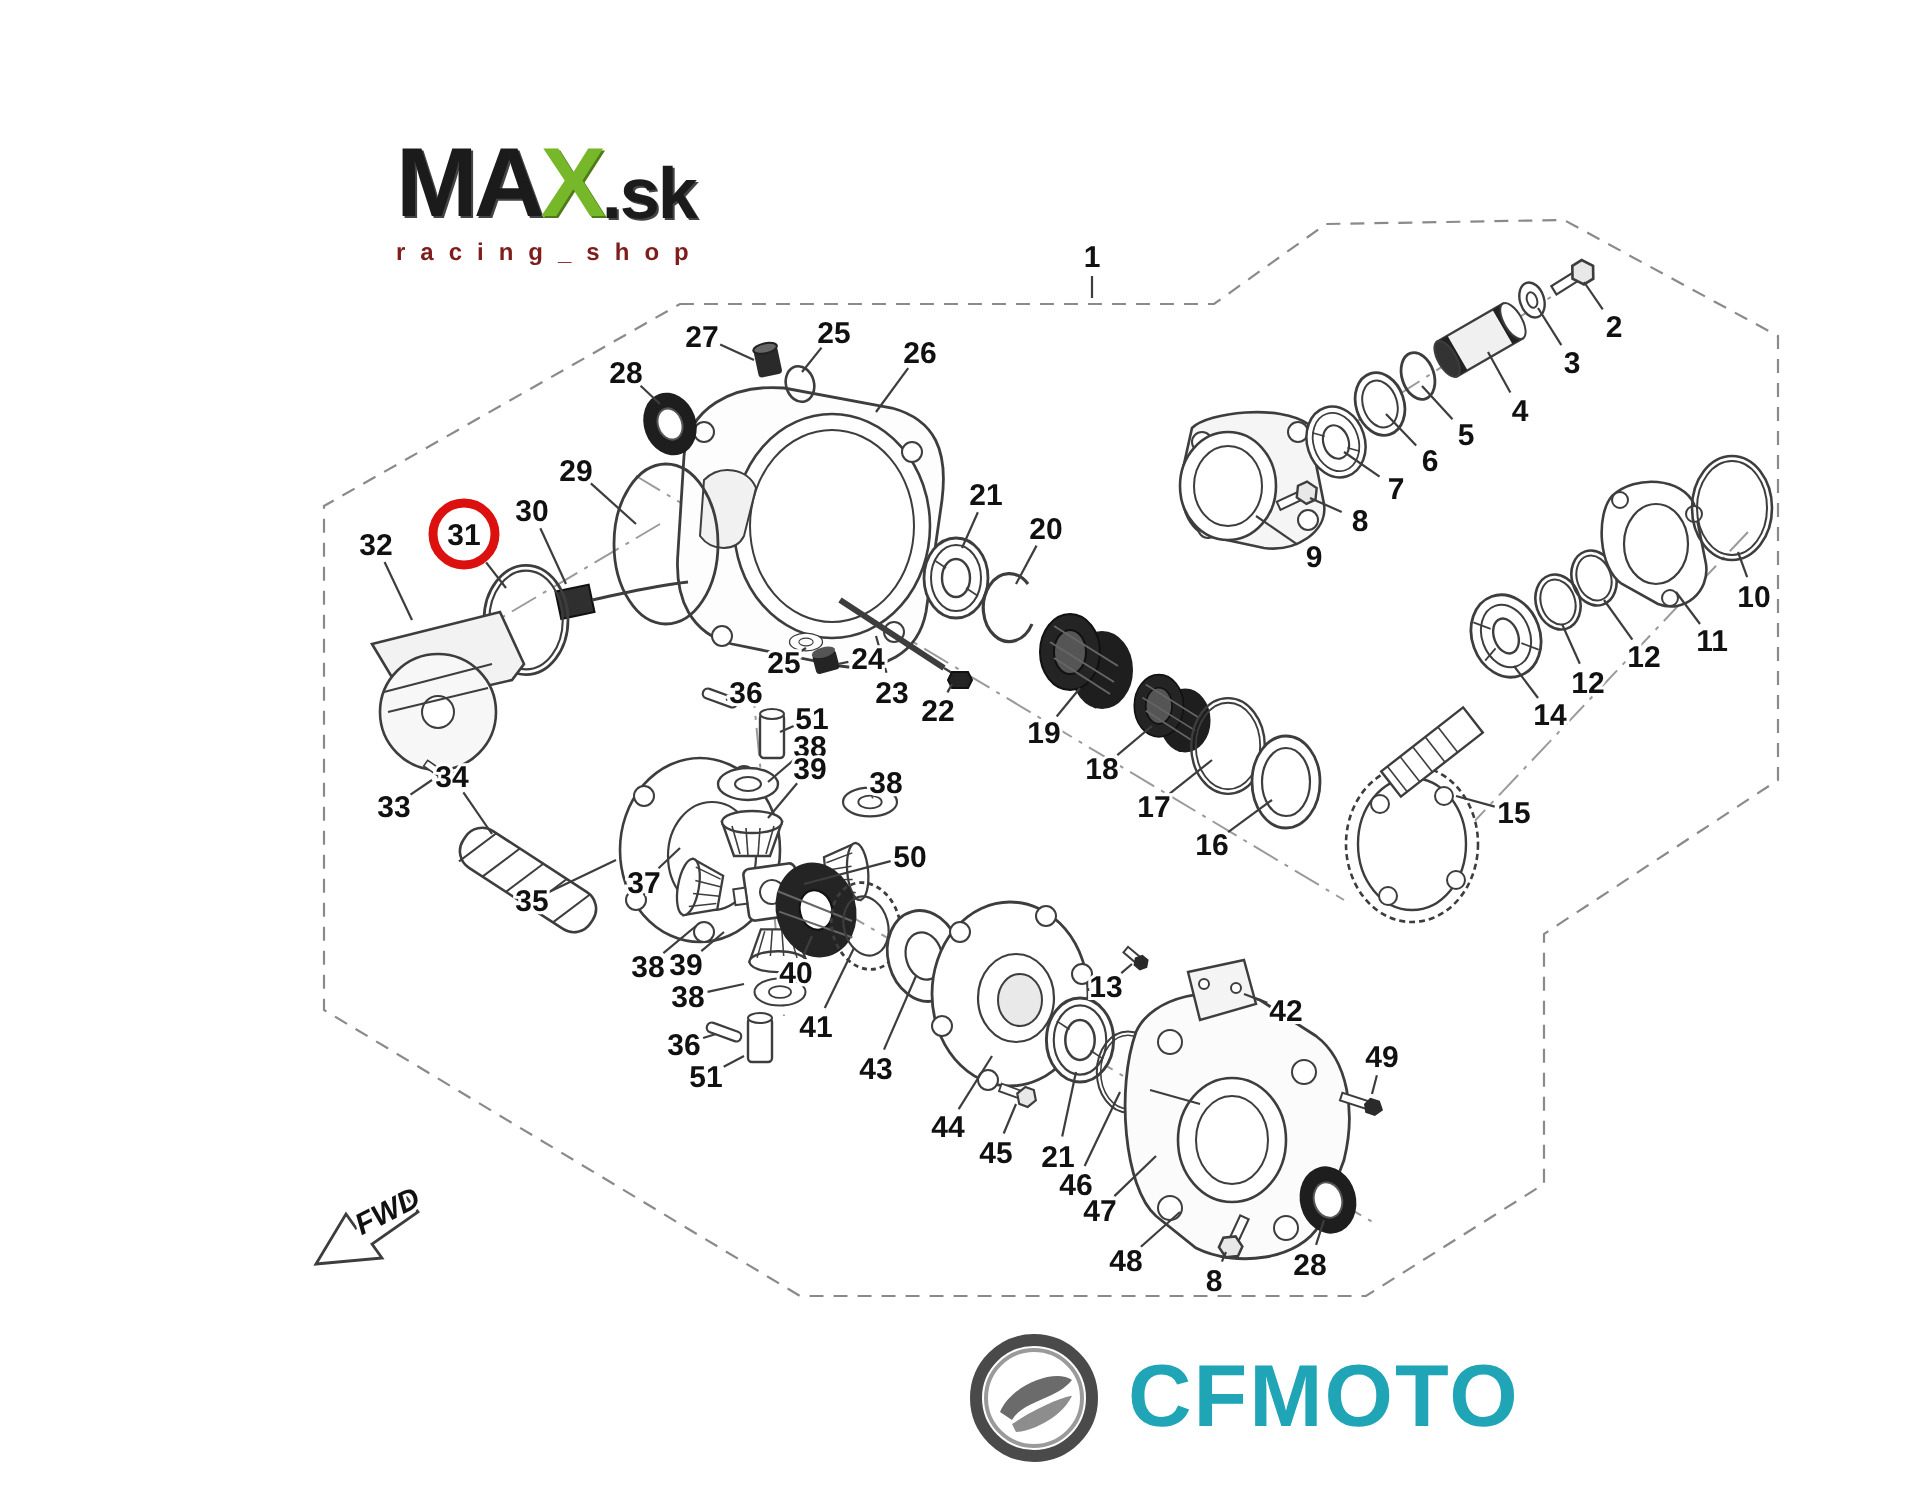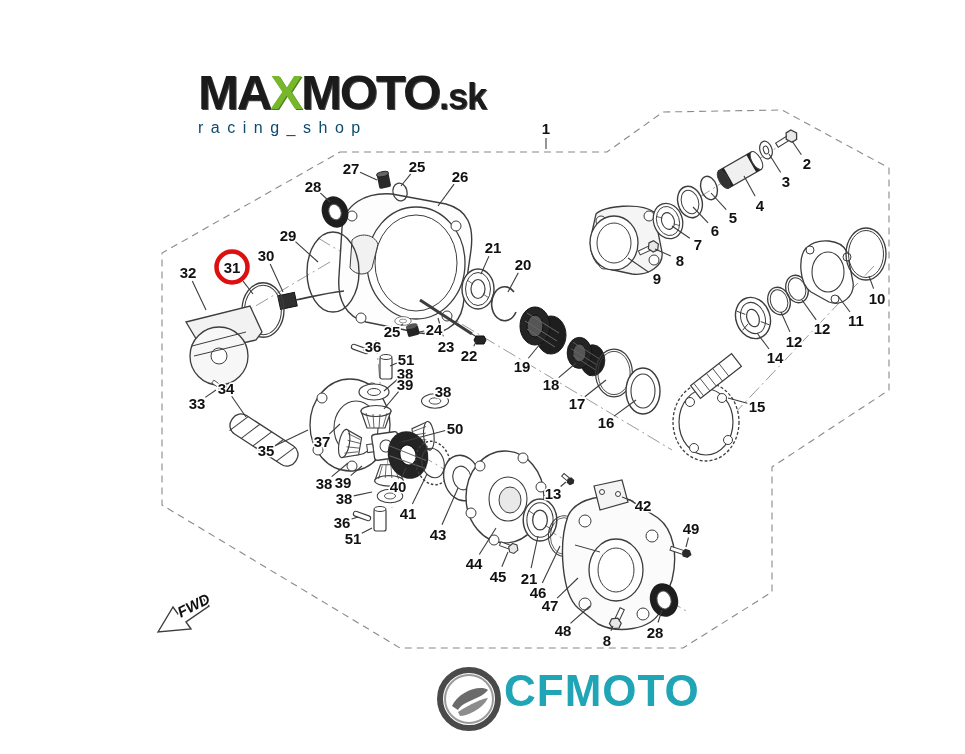--- a/index.html
+++ b/index.html
@@ -6,23 +6,23 @@
   #stage{position:relative;width:965px;height:754px;background:#ffffff;overflow:hidden;
          font-family:"Liberation Sans",sans-serif;}
   #diagram-svg{position:absolute;left:0;top:0;}
   
   .maxmoto{position:absolute;left:198px;top:68px;line-height:1;user-select:none;}
   .maxmoto-line{font-weight:900;font-size:49px;letter-spacing:-2px;color:#1b1b1b;
                 font-family:"Liberation Sans",sans-serif;display:flex;align-items:flex-end;
                 text-shadow:1px 1px 0 #444;}
   .brand-x{color:#76b82a;text-shadow:1px 1px 0 #4e7a1a;}
   .brand-tld{font-size:36px;letter-spacing:-1px;padding-bottom:2px;}
-  .maxmoto-sub{font-size:16px;font-weight:400;color:#0c4a6e;letter-spacing:7.5px;margin-top:3px;}
+  .maxmoto-sub{font-size:12px;font-weight:700;color:#7f1d1d;letter-spacing:7.5px;margin-top:3px;}
   
-  .cfmoto{position:absolute;left:436px;top:666px;display:flex;gap:2px;}
+  .cfmoto{position:absolute;left:484px;top:666px;display:flex;align-items:center;gap:14px;}
   .cfmoto-text{font-weight:900;font-size:44px;letter-spacing:1px;color:#1fa5b5;
                font-family:"Liberation Sans",sans-serif;}
   .callout-text{font-family:"Liberation Sans",sans-serif;font-weight:bold;font-size:15px;
                 fill:#111;paint-order:stroke;stroke:#ffffff;stroke-width:3px;}
 </style>
 </head>
 <body>
 
 <div id="stage">
 
@@ -564,21 +564,20 @@
           <line x1="610.9391929857917" y1="630.8085496998194" x2="613" y2="626" stroke="#3d3d3d" stroke-width="1.1"></line>
           <text x="607" y="645.5" text-anchor="middle" class="callout-text">8</text>
         </g>
       </g>
   </svg>
 
   <div class="maxmoto">
     <div class="maxmoto-line">
       <span>MA</span>
         <span class="brand-x" style="color: rgb(118, 184, 42);">X</span>
-        <span>MOTO</span>
         <span class="brand-tld">.sk</span>
     </div>
     <div class="maxmoto-sub">racing_shop</div>
   </div>
 
   <div class="cfmoto">
     <svg width="66" height="66" viewBox="0 0 66 66">
       <circle cx="33" cy="33" r="29" fill="none" stroke="#4a4a4a" stroke-width="6"></circle>
       <circle cx="33" cy="33" r="24" fill="none" stroke="#9a9a9a" stroke-width="2"></circle>
       <path d="M16,40 C22,26 44,18 52,24 C44,34 28,34 22,44 Z" fill="#6b6b6b"></path>

